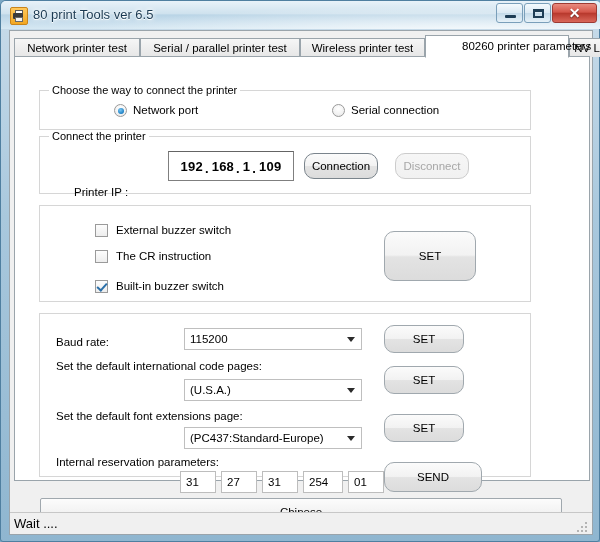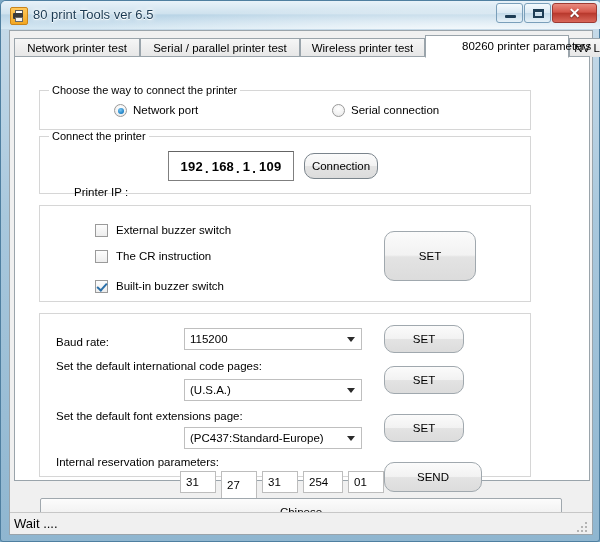--- a/index.html
+++ b/index.html
@@ -256,20 +256,21 @@
             <span class="dot">.</span>
             <span class="oct">168</span>
             <span class="dot">.</span>
             <span class="oct">1</span>
             <span class="dot">.</span>
             <span class="oct">109</span>
           </div>
         </div>
 
         <div class="btn default center" style="left:264px;top:16px;width:74px;height:26px;">Connection</div>
+        <div class="btn disabled center" style="left:355px;top:16px;width:74px;height:26px;">Disconnect</div>
       </div>
 
       <div class="group" style="left:24px;top:148px;width:492px;height:97px;">
         <div class="check" style="left:55px;top:18px;"></div>
         <div class="lbl" style="left:76px;top:18px;">External buzzer switch</div>
 
         <div class="check" style="left:55px;top:44px;"></div>
         <div class="lbl" style="left:76px;top:44px;">The CR instruction</div>
 
         <div class="check on" style="left:55px;top:74px;"></div>
@@ -297,21 +298,21 @@
         <div class="lbl" style="left:16px;top:96px;">Set the default font extensions page:</div>
         <div class="combo" style="left:144px;top:113px;width:178px;height:22px;">
           <div class="val">(PC437:Standard-Europe)</div>
           <div class="arrow"></div>
         </div>
         <div class="btn center" style="left:344px;top:100px;width:80px;height:28px;">SET</div>
 
         <div class="lbl" style="left:16px;top:142px;">Internal reservation parameters:</div>
 
         <div class="tinput" style="left:140px;top:157px;width:36px;height:22px;">31</div>
-        <div class="tinput" style="left:181px;top:157px;width:36px;height:28px;">27</div>
+        <div class="tinput" style="left:181px;top:157px;width:36px;height:22px;">27</div>
         <div class="tinput" style="left:222px;top:157px;width:36px;height:22px;">31</div>
         <div class="tinput" style="left:263px;top:157px;width:40px;height:22px;">254</div>
         <div class="tinput" style="left:308px;top:157px;width:36px;height:22px;">01</div>
 
         <div class="btn center" style="left:344px;top:148px;width:98px;height:30px;">SEND</div>
       </div>
 
     </div>
 
     <div class="widebtn center" style="left:30px;top:467px;width:522px;height:28px;">Chinese</div>

